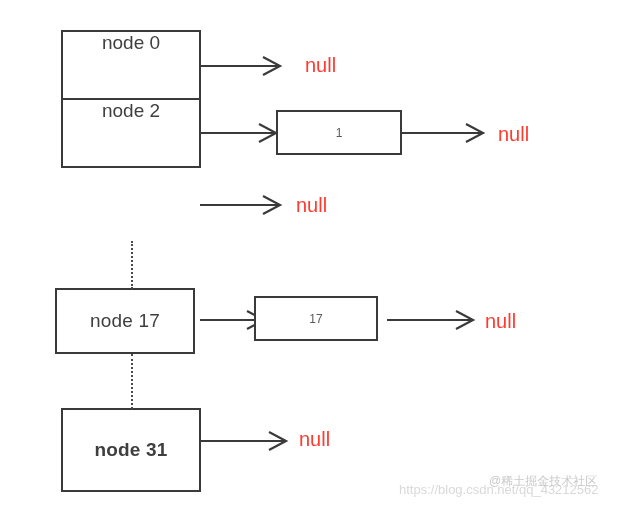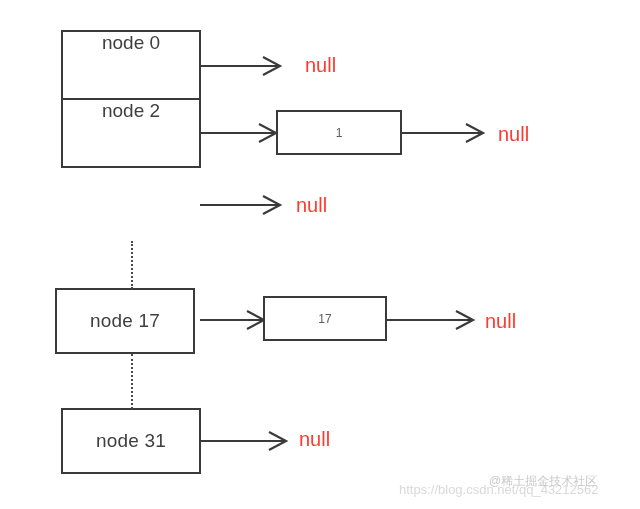--- a/index.html
+++ b/index.html
@@ -102,21 +102,21 @@
     </div>
     <div class="stack-cell">
       <span>node 2</span>
     </div>
   </div>
 
   <div class="node-cell" style="left:55px; top:288px; width:140px; height:66px;">
     <span>node 17</span>
   </div>
 
-  <div class="node-cell" style="left:61px; top:408px; width:140px; height:66px;">
+  <div class="node-cell" style="left:61px; top:408px; width:140px; height:84px;font-weight:bold;">
     <span>node 31</span>
   </div>
 
   <div class="dotted-link" style="left:131px; top:241px; height:48px;"></div>
 
   <div class="dotted-link" style="left:131px; top:354px; height:55px;"></div>
 
   <svg class="arrow" style="left:200px; top:56px; width:90px; height:20px;" viewBox="0 0 90 20">
     <line x1="0" y1="10" x2="78" y2="10" stroke="#3a3a3a" stroke-width="2"></line>
     <polyline points="63,1 80,10 63,19" fill="none" stroke="#3a3a3a" stroke-width="2.2"></polyline>
@@ -139,21 +139,21 @@
   <svg class="arrow" style="left:200px; top:195px; width:90px; height:20px;" viewBox="0 0 90 20">
     <line x1="0" y1="10" x2="78" y2="10" stroke="#3a3a3a" stroke-width="2"></line>
     <polyline points="63,1 80,10 63,19" fill="none" stroke="#3a3a3a" stroke-width="2.2"></polyline>
   </svg>
   <div class="null-label" style="left:296px; top:194px;">null</div>
 
   <svg class="arrow" style="left:200px; top:310px; width:70px; height:20px;" viewBox="0 0 70 20">
     <line x1="0" y1="10" x2="62" y2="10" stroke="#3a3a3a" stroke-width="2"></line>
     <polyline points="47,1 64,10 47,19" fill="none" stroke="#3a3a3a" stroke-width="2.2"></polyline>
   </svg>
-  <div class="value-box" style="left:263px; top:296px; width:124px; height:45px;">
+  <div class="value-box" style="left:254px; top:296px; width:124px; height:45px;">
     <span>17</span>
   </div>
   <svg class="arrow" style="left:387px; top:310px; width:95px; height:20px;" viewBox="0 0 95 20">
     <line x1="0" y1="10" x2="84" y2="10" stroke="#3a3a3a" stroke-width="2"></line>
     <polyline points="69,1 86,10 69,19" fill="none" stroke="#3a3a3a" stroke-width="2.2"></polyline>
   </svg>
   <div class="null-label" style="left:485px; top:310px;">null</div>
 
   <svg class="arrow" style="left:200px; top:431px; width:95px; height:20px;" viewBox="0 0 95 20">
     <line x1="0" y1="10" x2="84" y2="10" stroke="#3a3a3a" stroke-width="2"></line>

